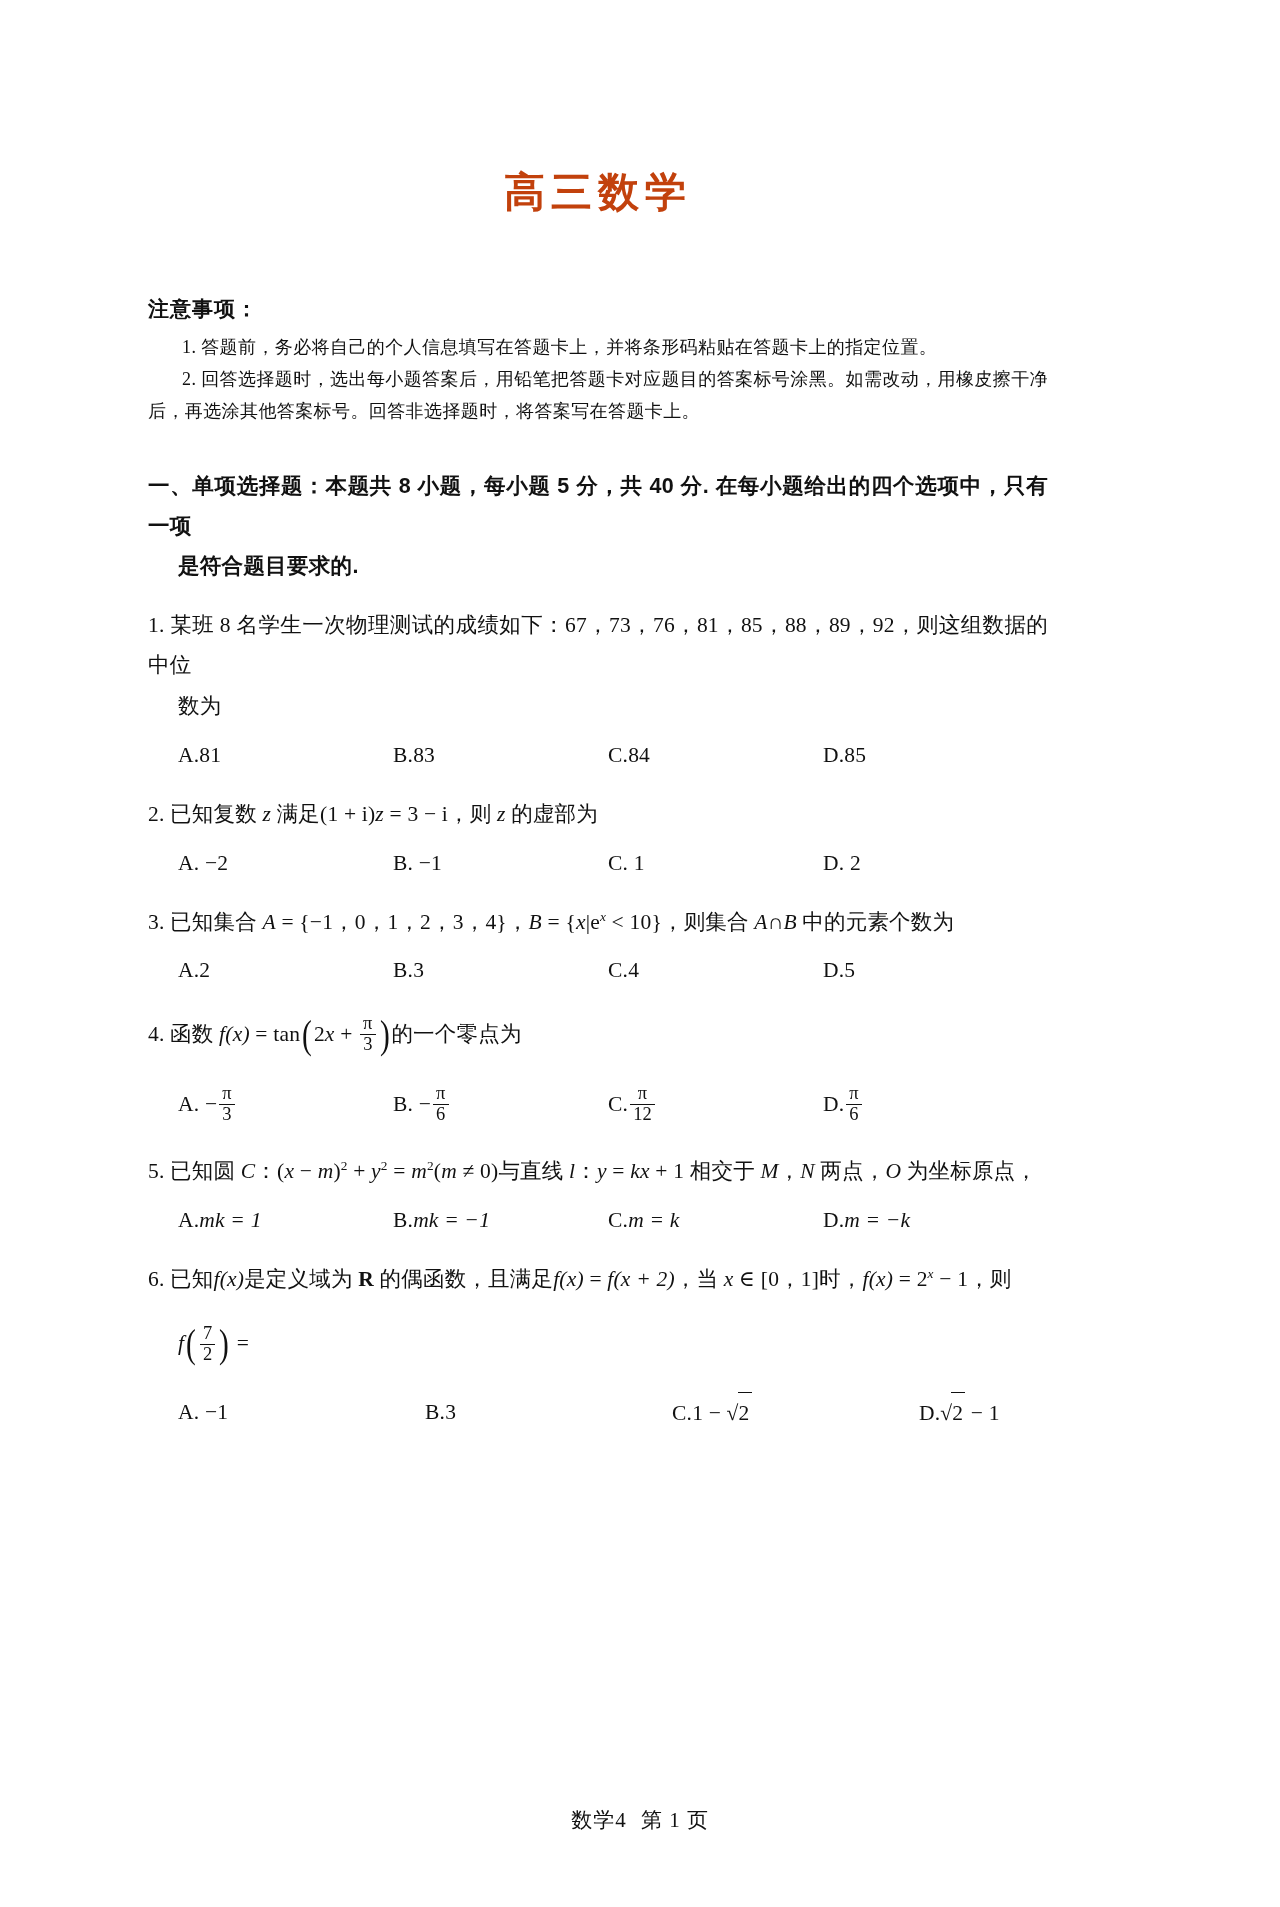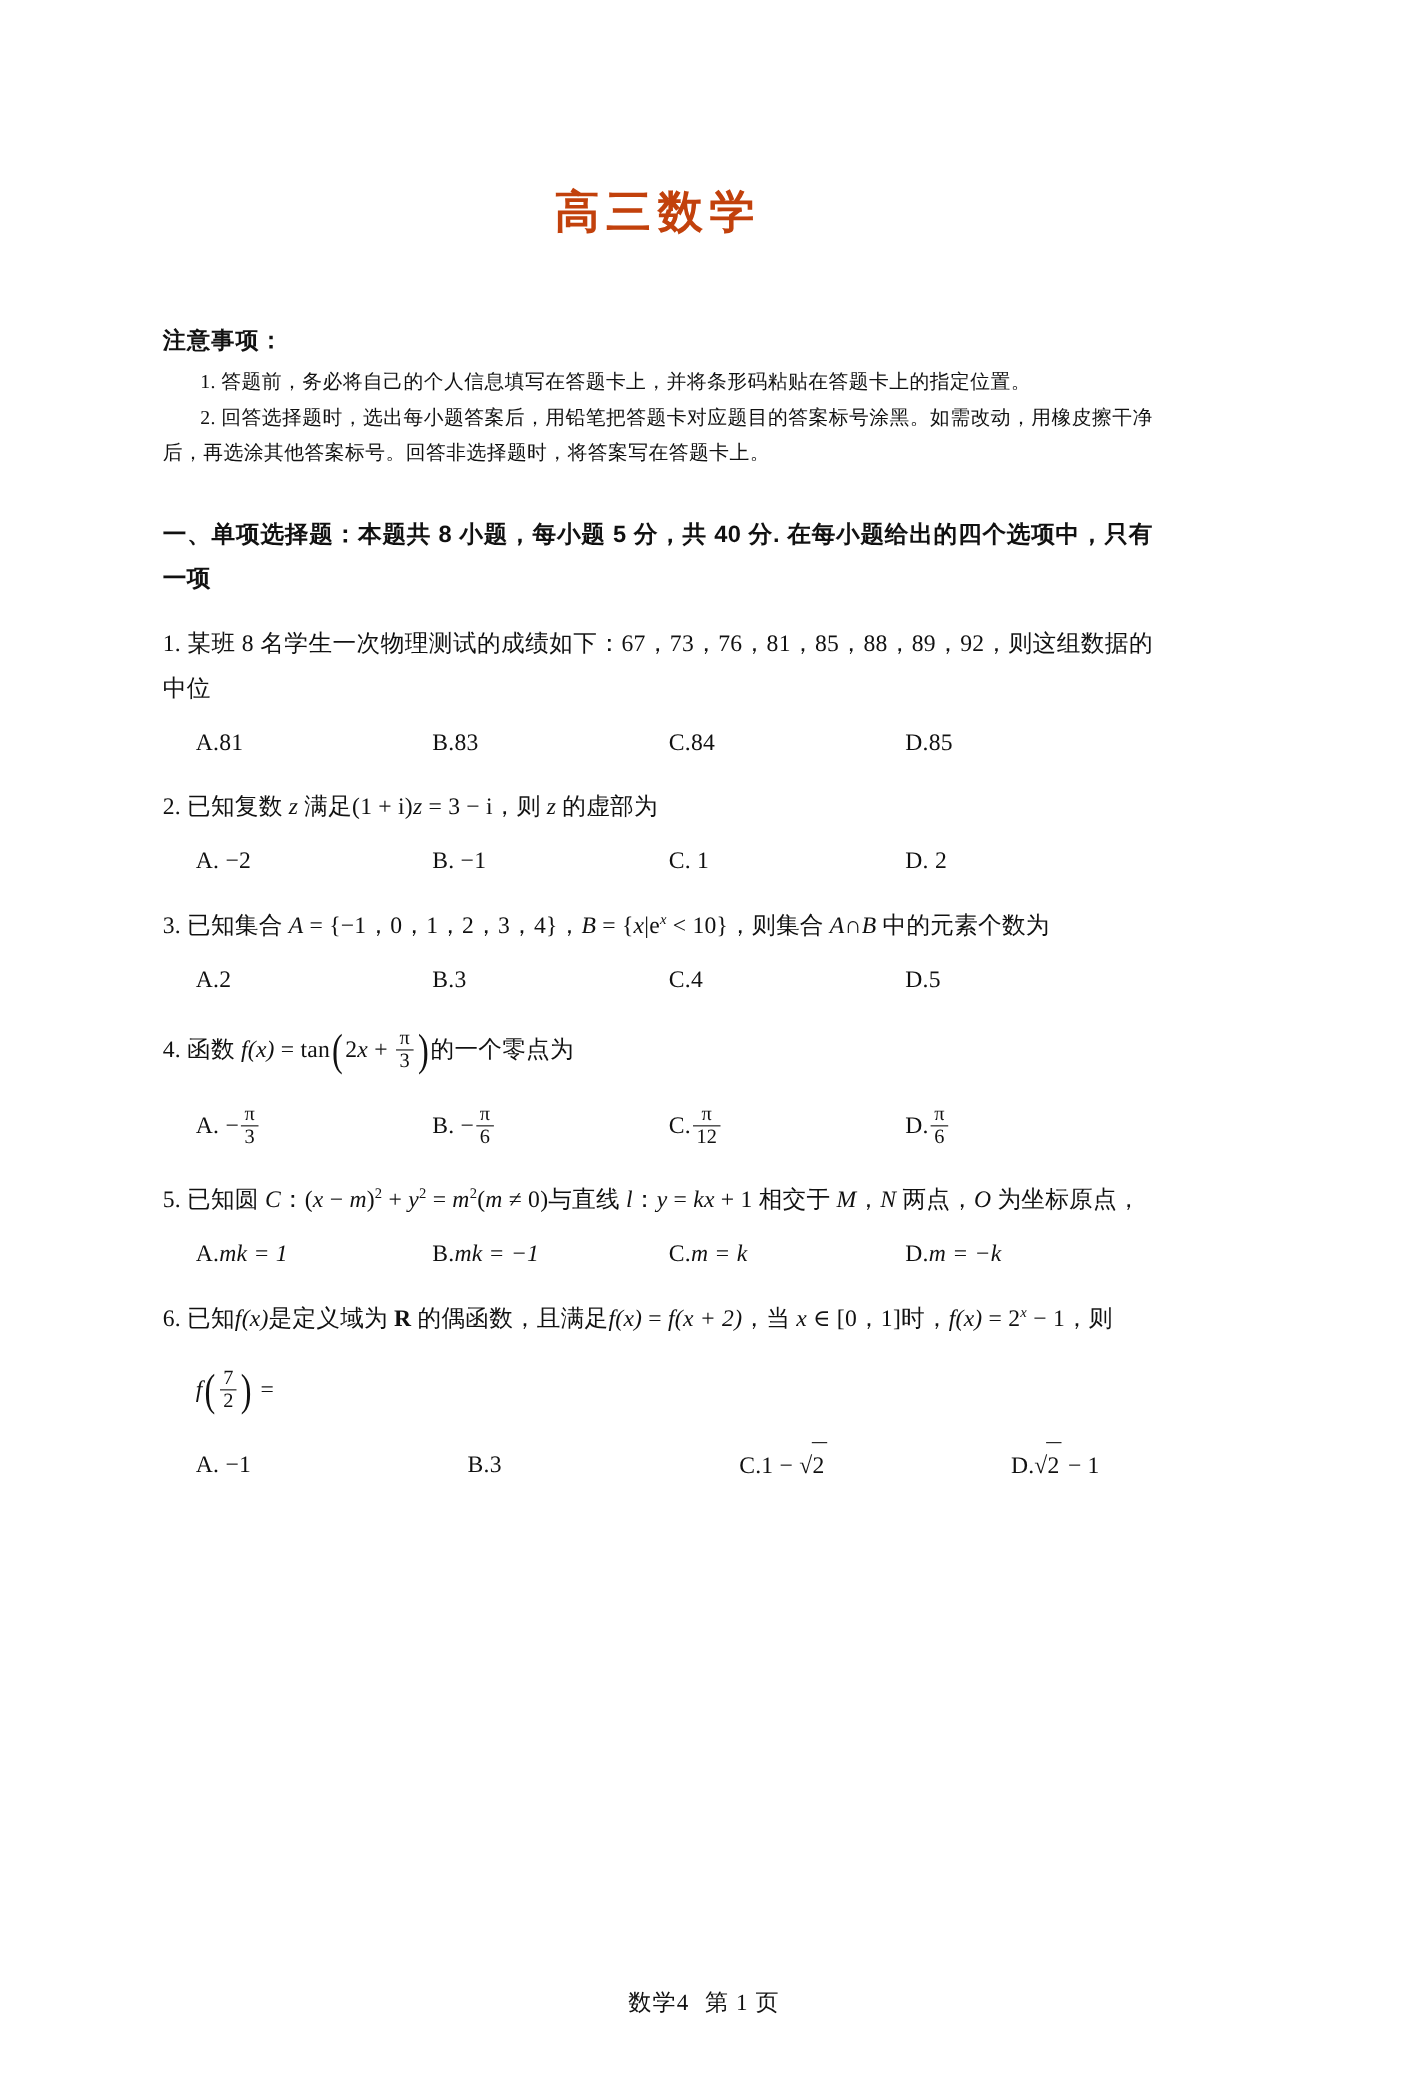--- a/index.html
+++ b/index.html
@@ -151,26 +151,28 @@
     <div class="doc-title">高三数学</div>
 
     <div class="notes-block">
       <div class="notes-title">注意事项：</div>
       <p class="note-item">1. 答题前，务必将自己的个人信息填写在答题卡上，并将条形码粘贴在答题卡上的指定位置。</p>
       <p class="note-item">2. 回答选择题时，选出每小题答案后，用铅笔把答题卡对应题目的答案标号涂黑。如需改动，用橡皮擦干净后，再选涂其他答案标号。回答非选择题时，将答案写在答题卡上。</p>
     </div>
 
     <div class="section-header">
       <span>一、单项选择题</span><span>：</span><span>本题共 8 小题，每小题 5 分，共 40 分. 在每小题给出的四个选项中，只有一项</span>
+      <span class="cont">是符合题目要求的.</span>
     </div>
 
     <div class="question">
       <div class="q-body">
         <span>1.</span>
         <span>某班 8 名学生一次物理测试的成绩如下：67，73，76，81，85，88，89，92，则这组数据的中位</span>
+        <span class="q-cont">数为</span>
       </div>
       <div class="options">
         <div><span>A.</span><span>81</span></div>
         <div><span>B.</span><span>83</span></div>
         <div><span>C.</span><span>84</span></div>
         <div><span>D.</span><span>85</span></div>
       </div>
     </div>
 
     <div class="question">

